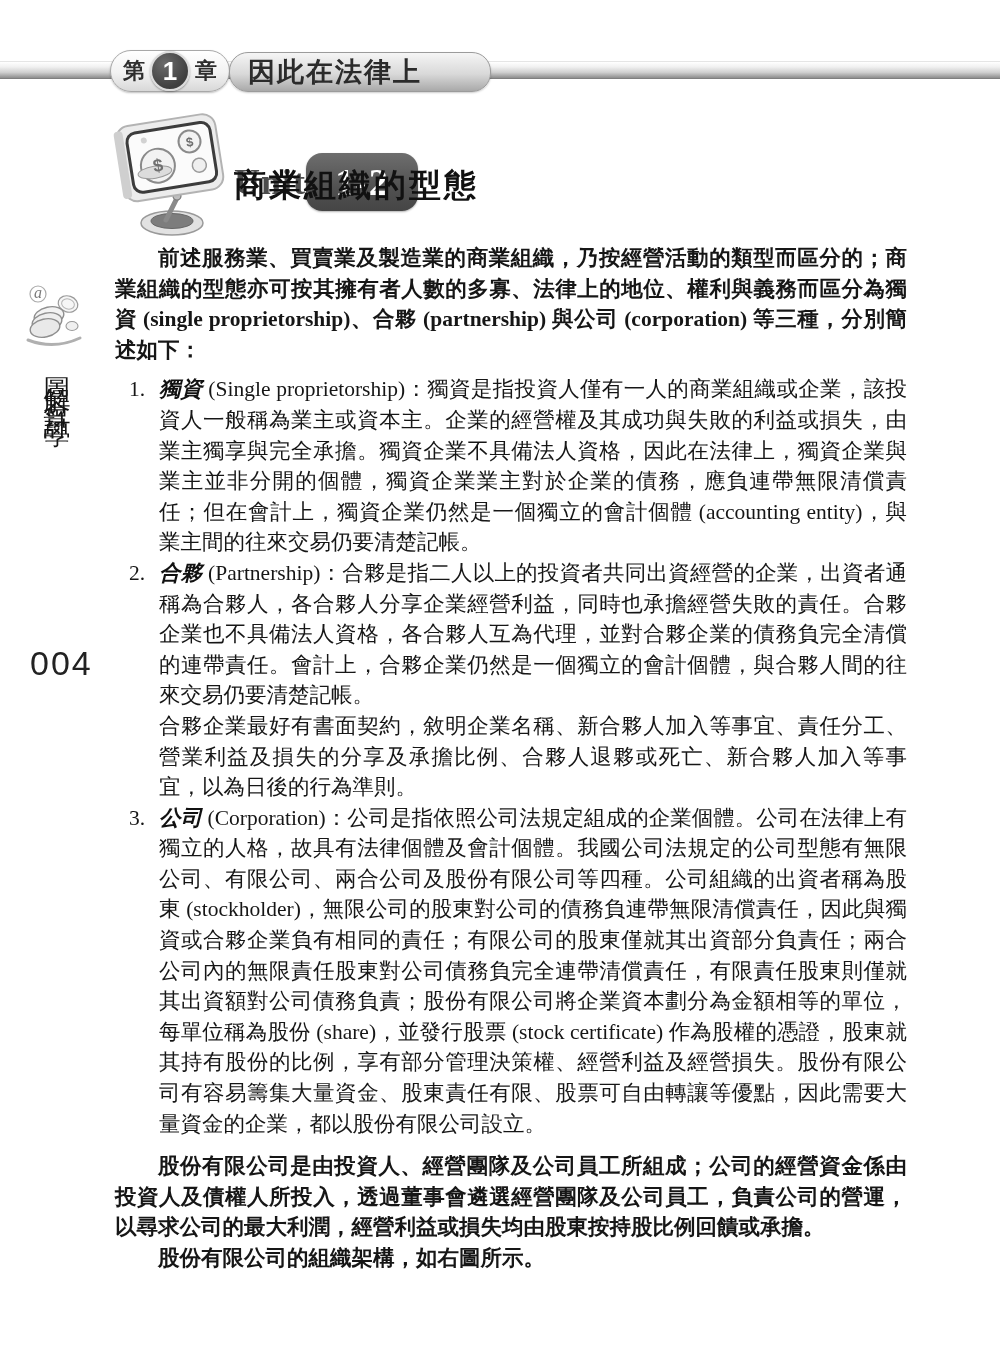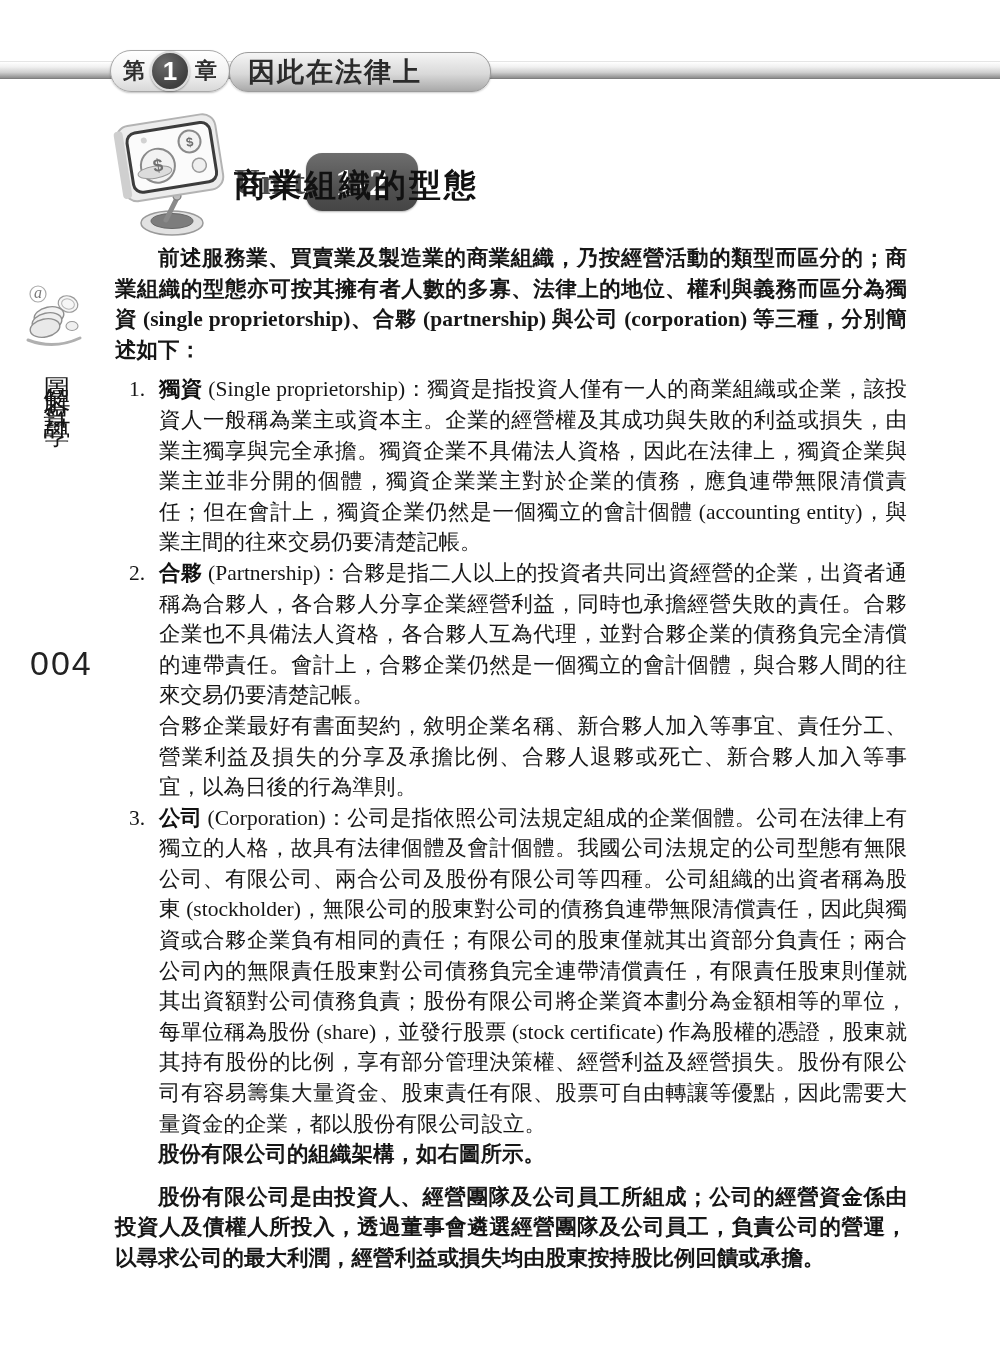--- a/index.html
+++ b/index.html
@@ -90,21 +90,21 @@
     font-size:21.5px;line-height:30.6px;text-align:justify;
     color:#161616;
   }
   .para{text-indent:2em;font-weight:bold;}
   .intro{margin-bottom:9px;}
   .list{padding-left:44px;}
   .list-item{position:relative;}
   .list-item .num{position:absolute;left:-30px;top:0;width:28px;}
   .list-item .term{
     font-family:"Liberation Sans","DejaVu Sans",sans-serif;
-    font-weight:bold;color:#111;
+    font-weight:bold;color:#111;font-style:italic;
   }
   .closing{margin-top:12px;}
 </style>
 </head>
 <body>
 
 <div class="page">
 
   <div class="chapter-tube"></div>
   <div class="chapter-pill">
@@ -168,17 +168,17 @@
         <span class="num">2.</span><span class="term">合夥</span><span> (Partnership)：</span><span>合夥是指二人以上的投資者共同出資經營的企業，出資者通稱為合夥人，各合夥人分享企業經營利益，同時也承擔經營失敗的責任。合夥企業也不具備法人資格，各合夥人互為代理，並對合夥企業的債務負完全清償的連帶責任。會計上，合夥企業仍然是一個獨立的會計個體，與合夥人間的往來交易仍要清楚記帳。</span>
         <div>合夥企業最好有書面契約，敘明企業名稱、新合夥人加入等事宜、責任分工、營業利益及損失的分享及承擔比例、合夥人退夥或死亡、新合夥人加入等事宜，以為日後的行為準則。</div>
       </div>
 
       <div class="list-item">
         <span class="num">3.</span><span class="term">公司</span><span> (Corporation)：</span><span>公司是指依照公司法規定組成的企業個體。公司在法律上有獨立的人格，故具有法律個體及會計個體。我國公司法規定的公司型態有無限公司、有限公司、兩合公司及股份有限公司等四種。公司組織的出資者稱為股東 (stockholder)，無限公司的股東對公司的債務負連帶無限清償責任，因此與獨資或合夥企業負有相同的責任；有限公司的股東僅就其出資部分負責任；兩合公司內的無限責任股東對公司債務負完全連帶清償責任，有限責任股東則僅就其出資額對公司債務負責；股份有限公司將企業資本劃分為金額相等的單位，每單位稱為股份 (share)，並發行股票 (stock certificate) 作為股權的憑證，股東就其持有股份的比例，享有部分管理決策權、經營利益及經營損失。股份有限公司有容易籌集大量資金、股東責任有限、股票可自由轉讓等優點，因此需要大量資金的企業，都以股份有限公司設立。</span>
       </div>
 
     </div>
 
+    <div class="para closing">股份有限公司是由投資人、經營團隊及公司員工所組成；公司的經營資金係由投資人及債權人所投入，透過董事會遴選經營團隊及公司員工，負責公司的營運，以尋求公司的最大利潤，經營利益或損失均由股東按持股比例回饋或承擔。</div>
     <div class="para">股份有限公司的組織架構，如右圖所示。</div>
-    <div class="para closing">股份有限公司是由投資人、經營團隊及公司員工所組成；公司的經營資金係由投資人及債權人所投入，透過董事會遴選經營團隊及公司員工，負責公司的營運，以尋求公司的最大利潤，經營利益或損失均由股東按持股比例回饋或承擔。</div>
   </div>
 
 </div>
 
 </body></html>

